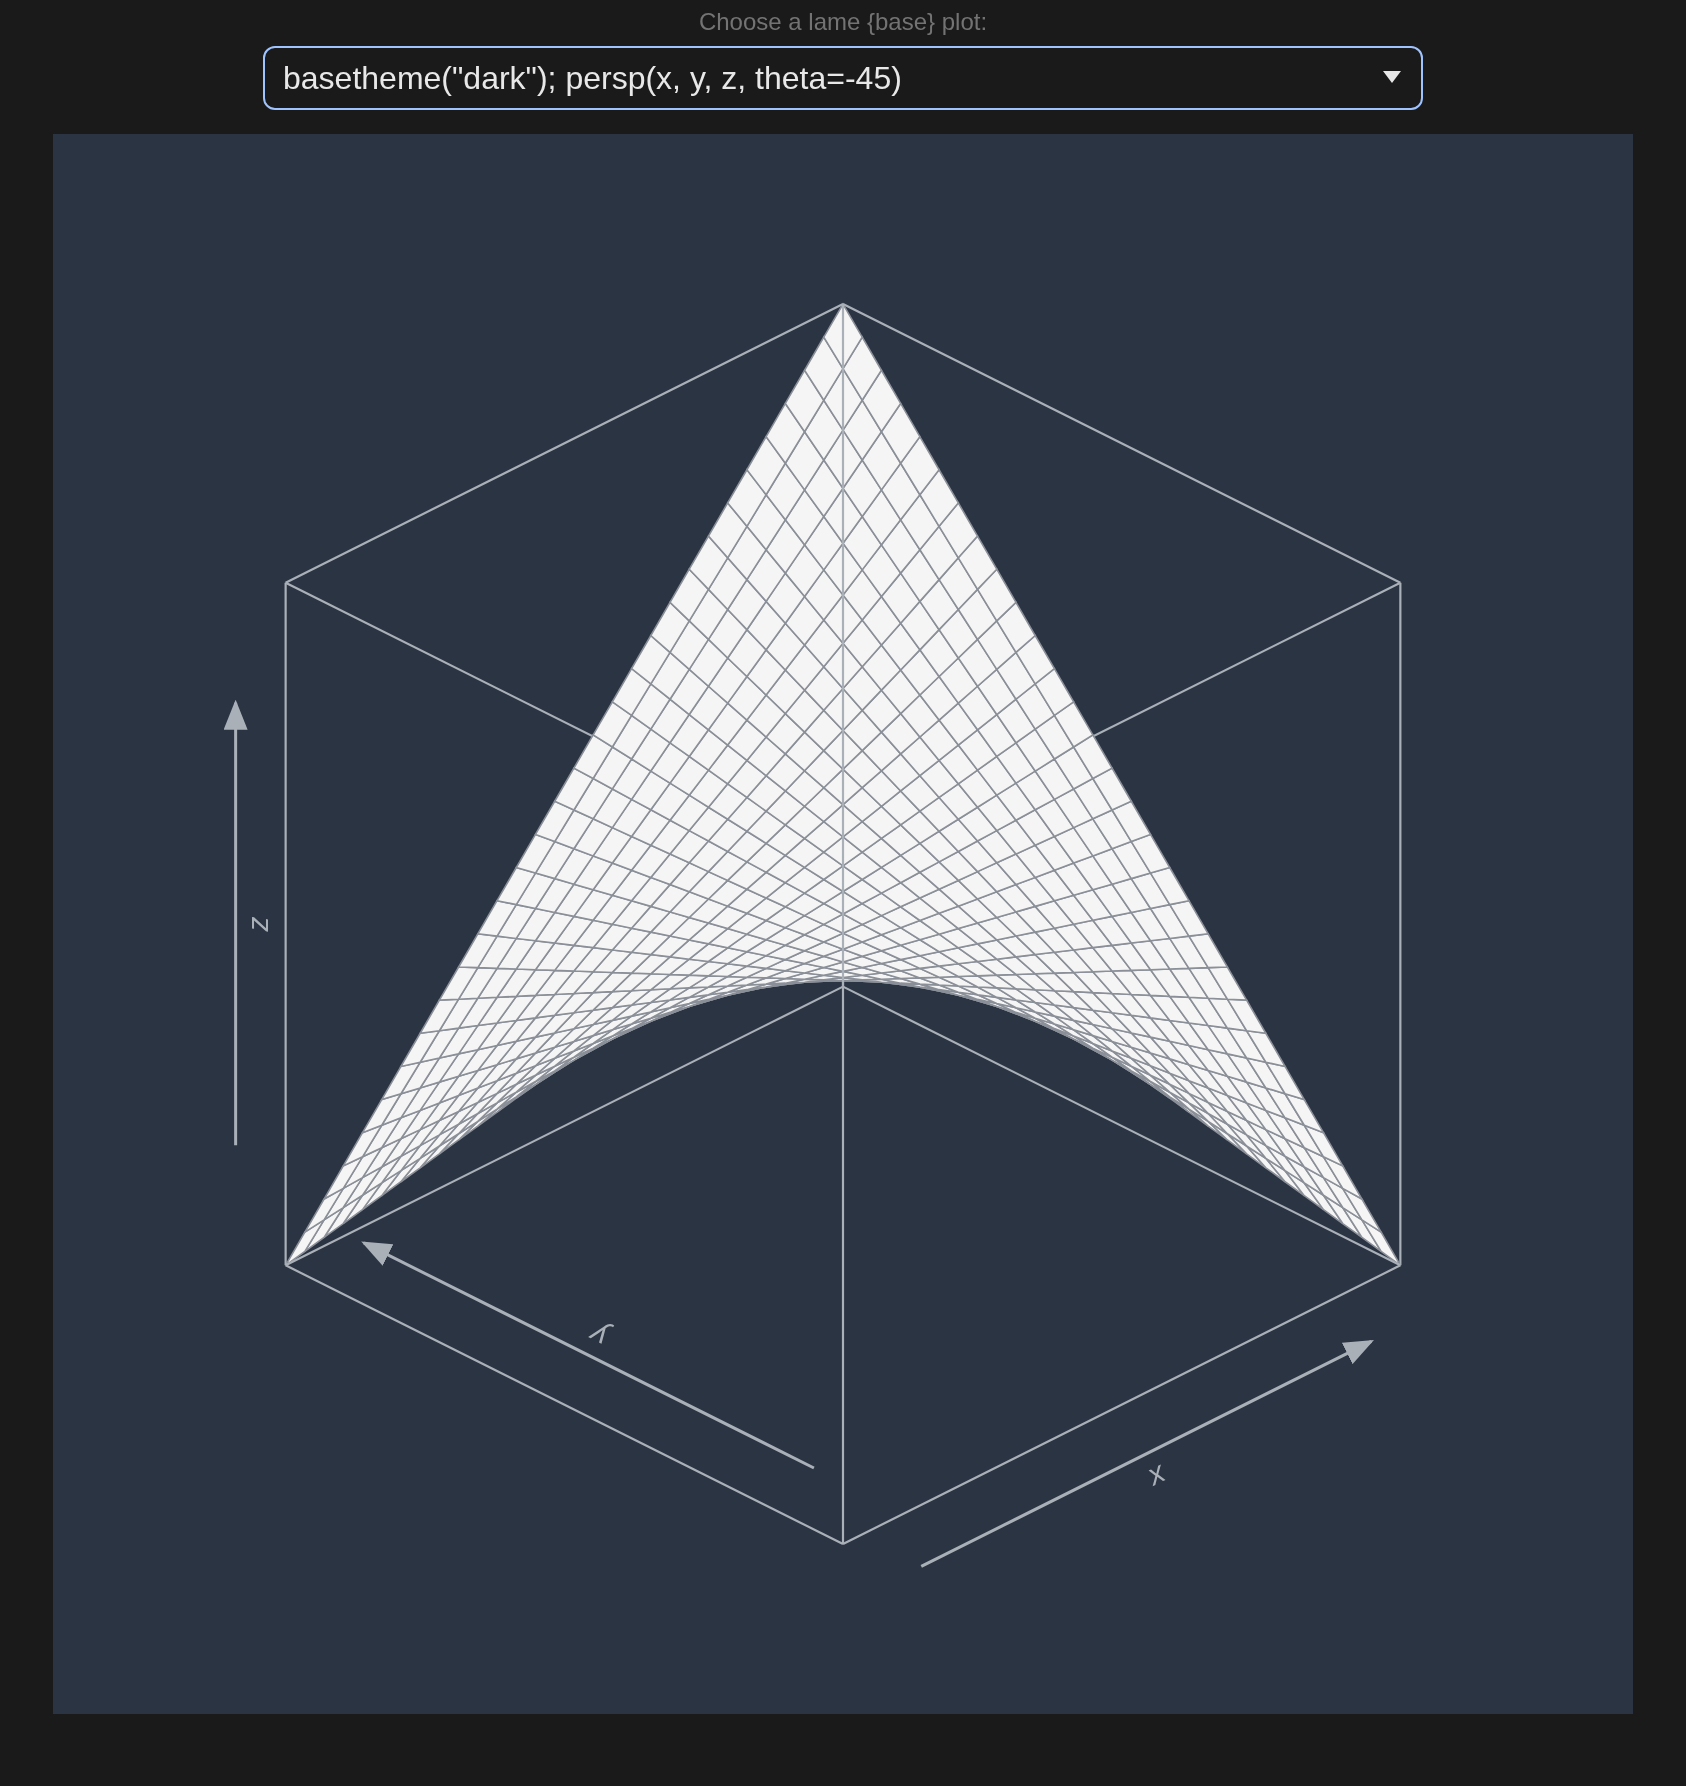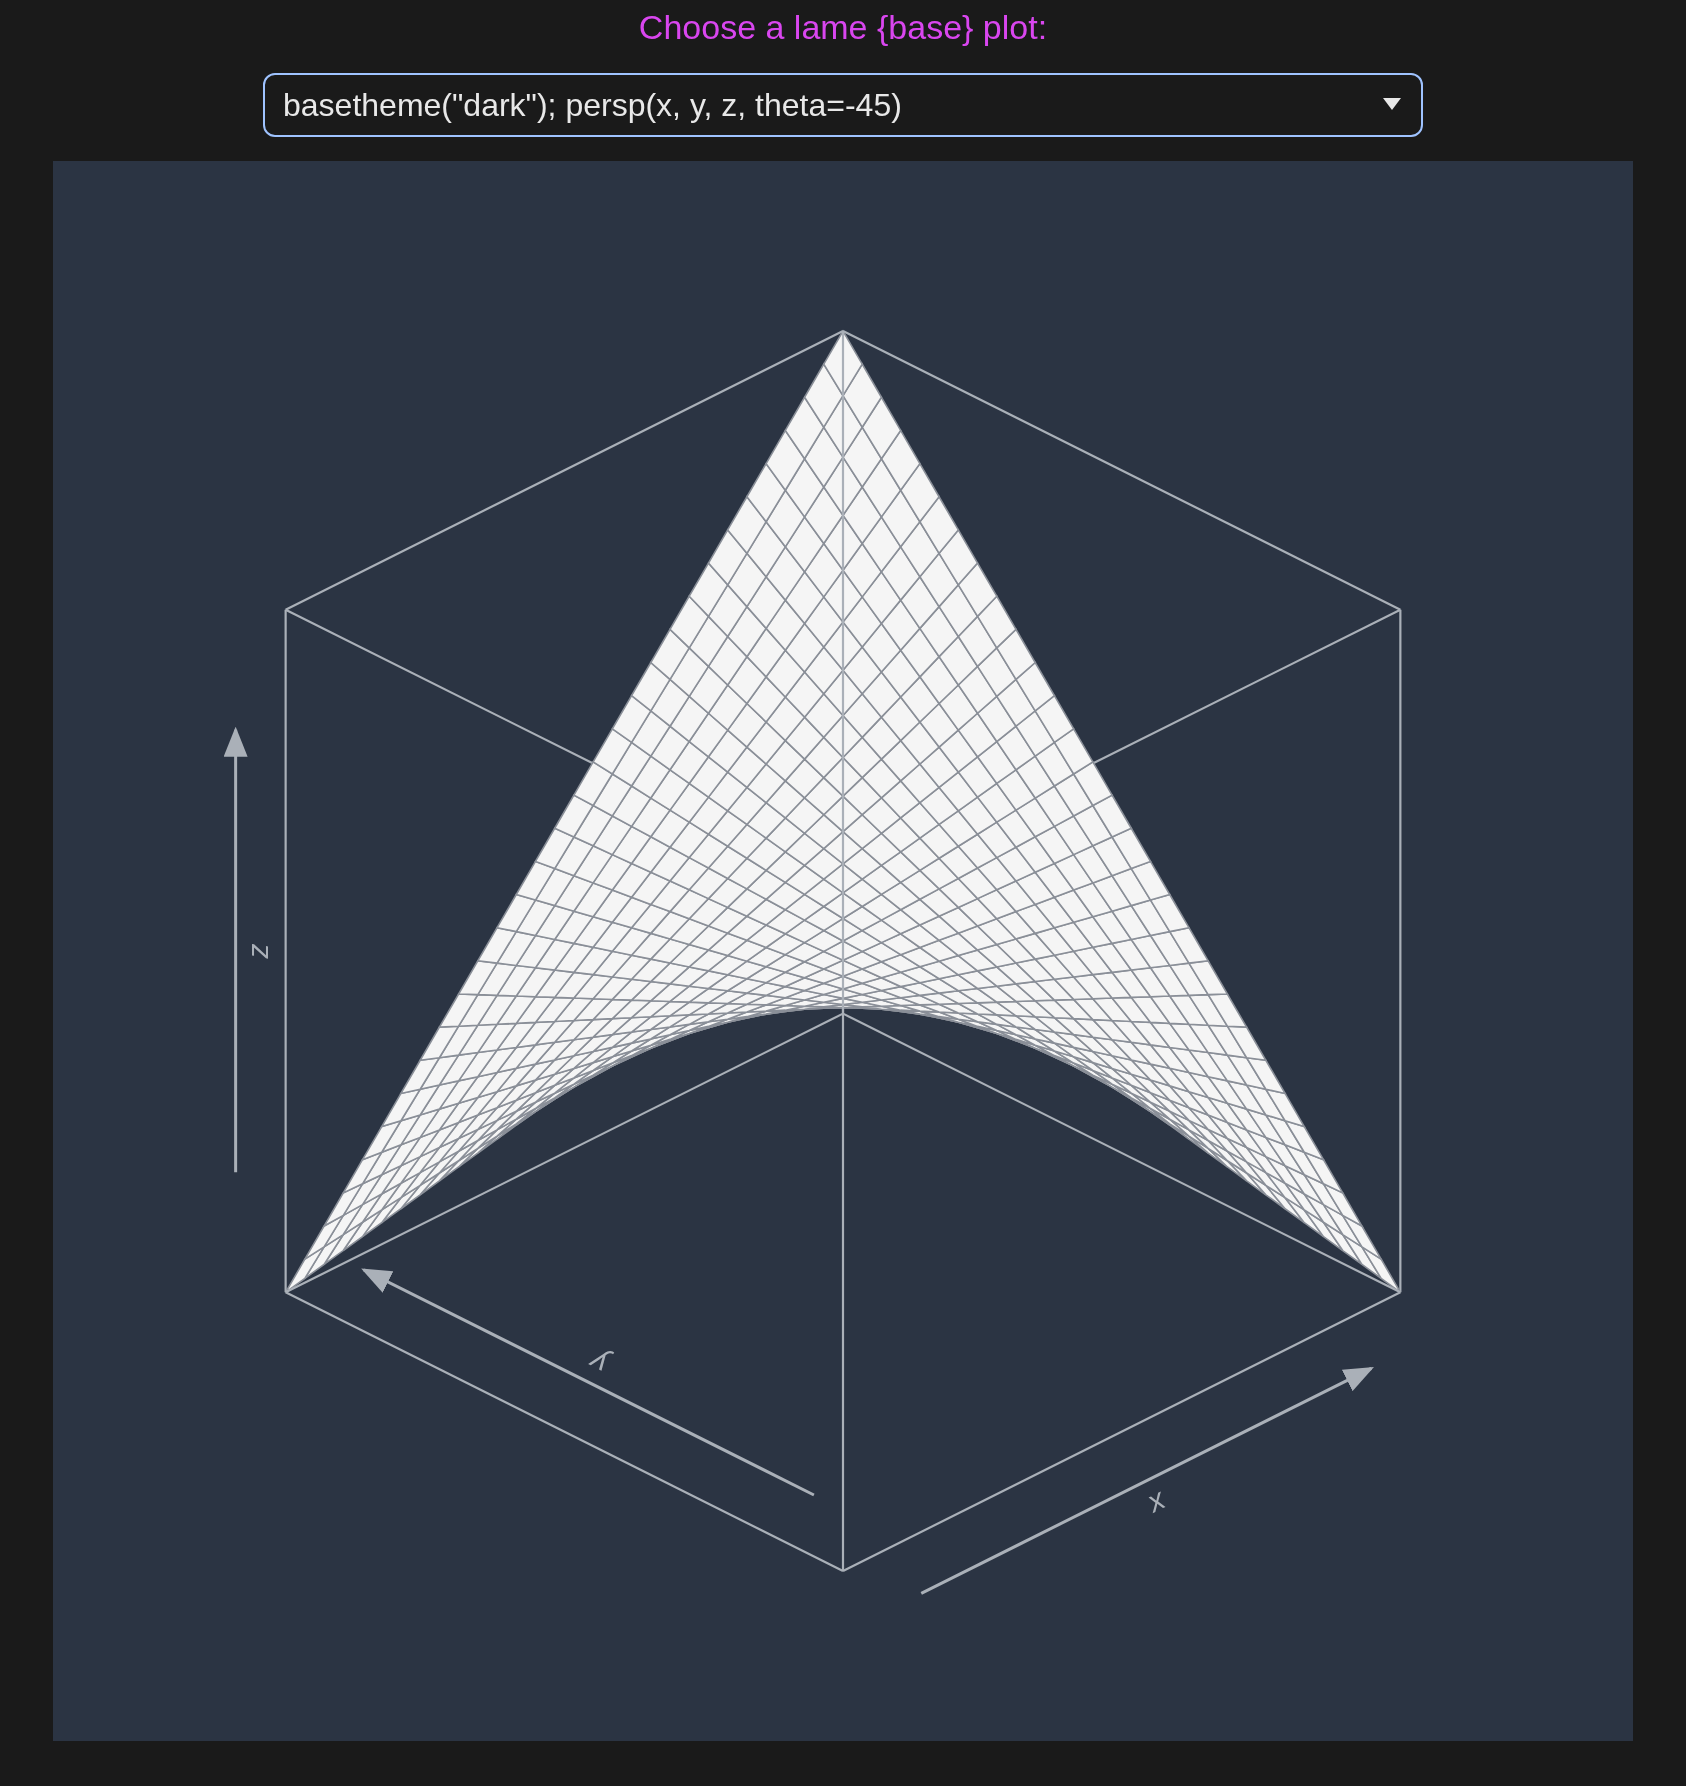--- a/index.html
+++ b/index.html
@@ -11,24 +11,24 @@
     font-family: -apple-system, BlinkMacSystemFont, "Segoe UI", Arial, sans-serif;
     color: #e8e8e8;
     overflow: hidden;
   }
   .container {
     display: flex;
     flex-direction: column;
     align-items: center;
   }
   .label {
-    font-size: 34px;
-    color: #d946ef;
+    font-size: 24px;
+    color: #737373;
     margin-top: 8px;
-    margin-bottom: 26px;
+    margin-bottom: 10px;
     text-align: center;
   }
   .select-wrap {
     position: relative;
     width: 1160px;
     margin-bottom: 24px;
   }
   .select {
     width: 100%;
     height: 64px;

